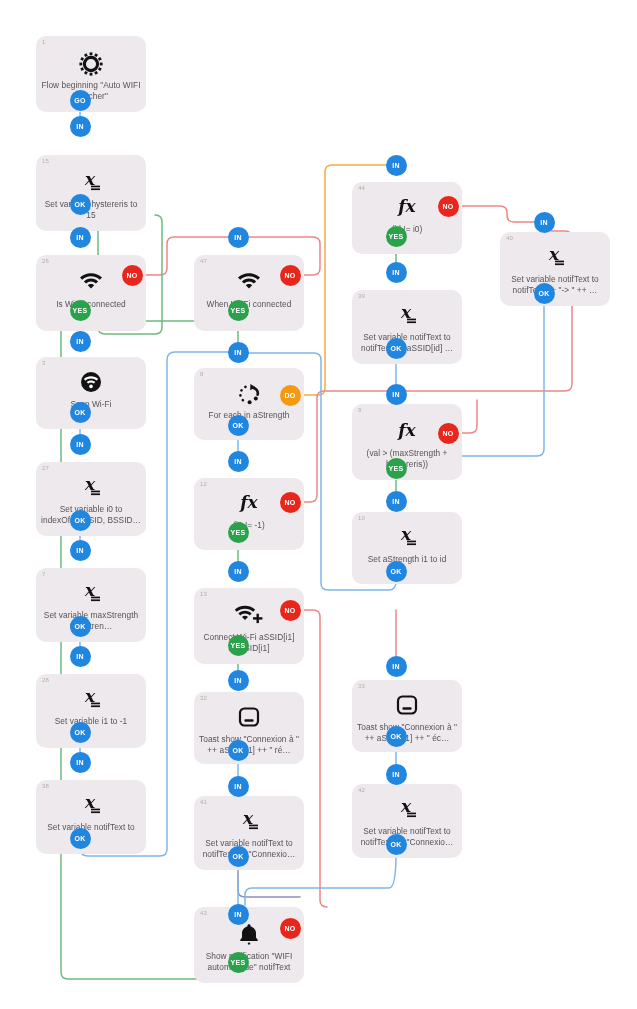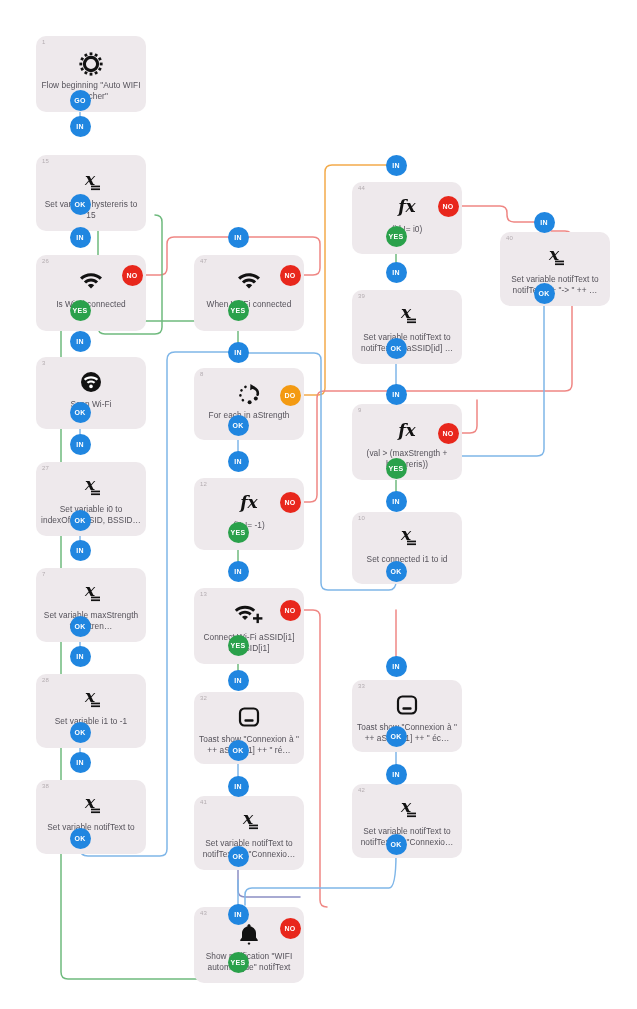--- a/index.html
+++ b/index.html
@@ -318,21 +318,21 @@
       </div>
       <div class="node" style="left: 352px; top: 512px; width: 110px; height: 72px;">
         <div class="idx">10</div>
         <div class="glyph" style="top: 14px;">
           <svg class="ic" width="34" height="22" viewBox="0 0 34 22">
             <text x="16" y="14" text-anchor="middle" font-family="DejaVu Serif, serif" font-style="italic" font-weight="bold" font-size="17" fill="#121212">x</text>
             <rect x="17" y="14.6" width="9" height="1.7" fill="#121212"></rect>
             <rect x="17" y="17.4" width="9" height="1.7" fill="#121212"></rect>
           </svg>
         </div>
-        <div class="label" style="top: 42px;">Set connected i1 to id</div>
+        <div class="label" style="top: 42px;">Set aStrength i1 to id</div>
       </div>
       <div class="node" style="left: 352px; top: 680px; width: 110px; height: 72px;">
         <div class="idx">33</div>
         <div class="glyph" style="top: 14px;">
           <svg class="ic" width="24" height="22" viewBox="0 0 24 22">
             <rect x="3" y="2.5" width="18" height="17" rx="4.4" fill="none" stroke="#121212" stroke-width="2.2"></rect>
             <rect x="7.4" y="13.2" width="9.2" height="2.6" rx="1" fill="#121212"></rect>
           </svg>
         </div>
         <div class="label" style="top: 42px;">Toast show "Connexion à " ++ aSSID[i1] ++ " éc…</div>

